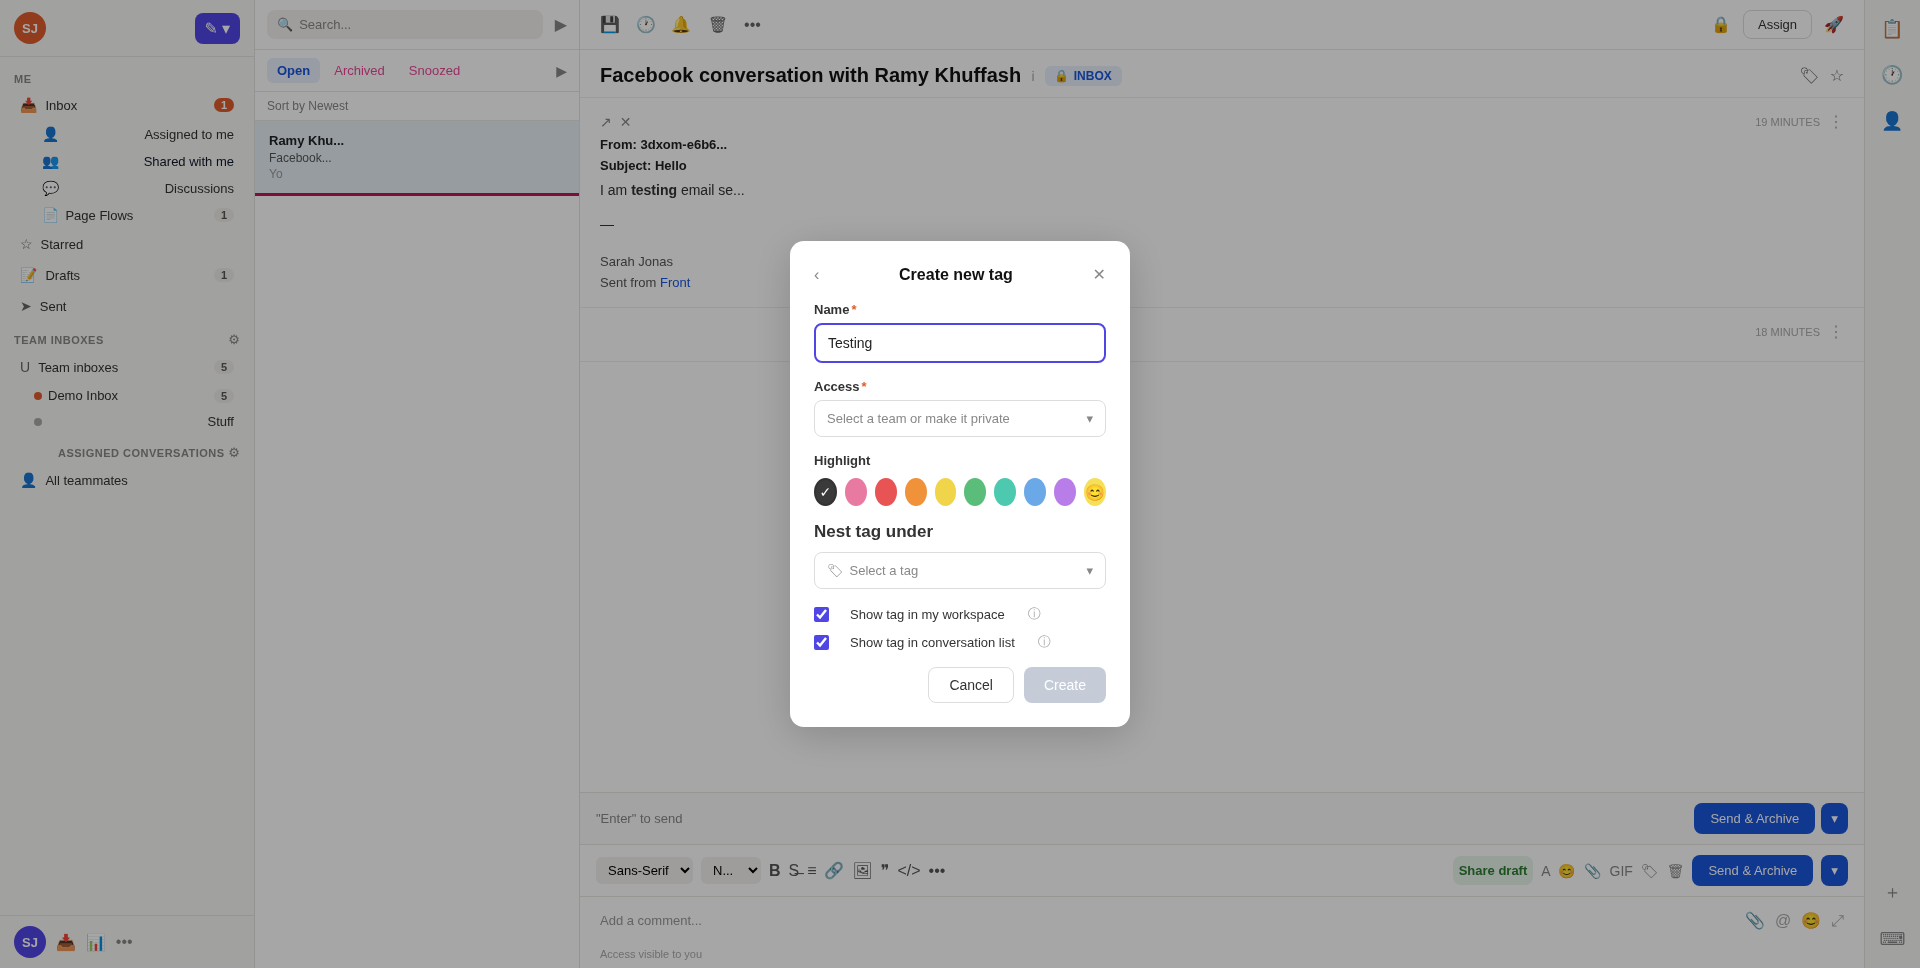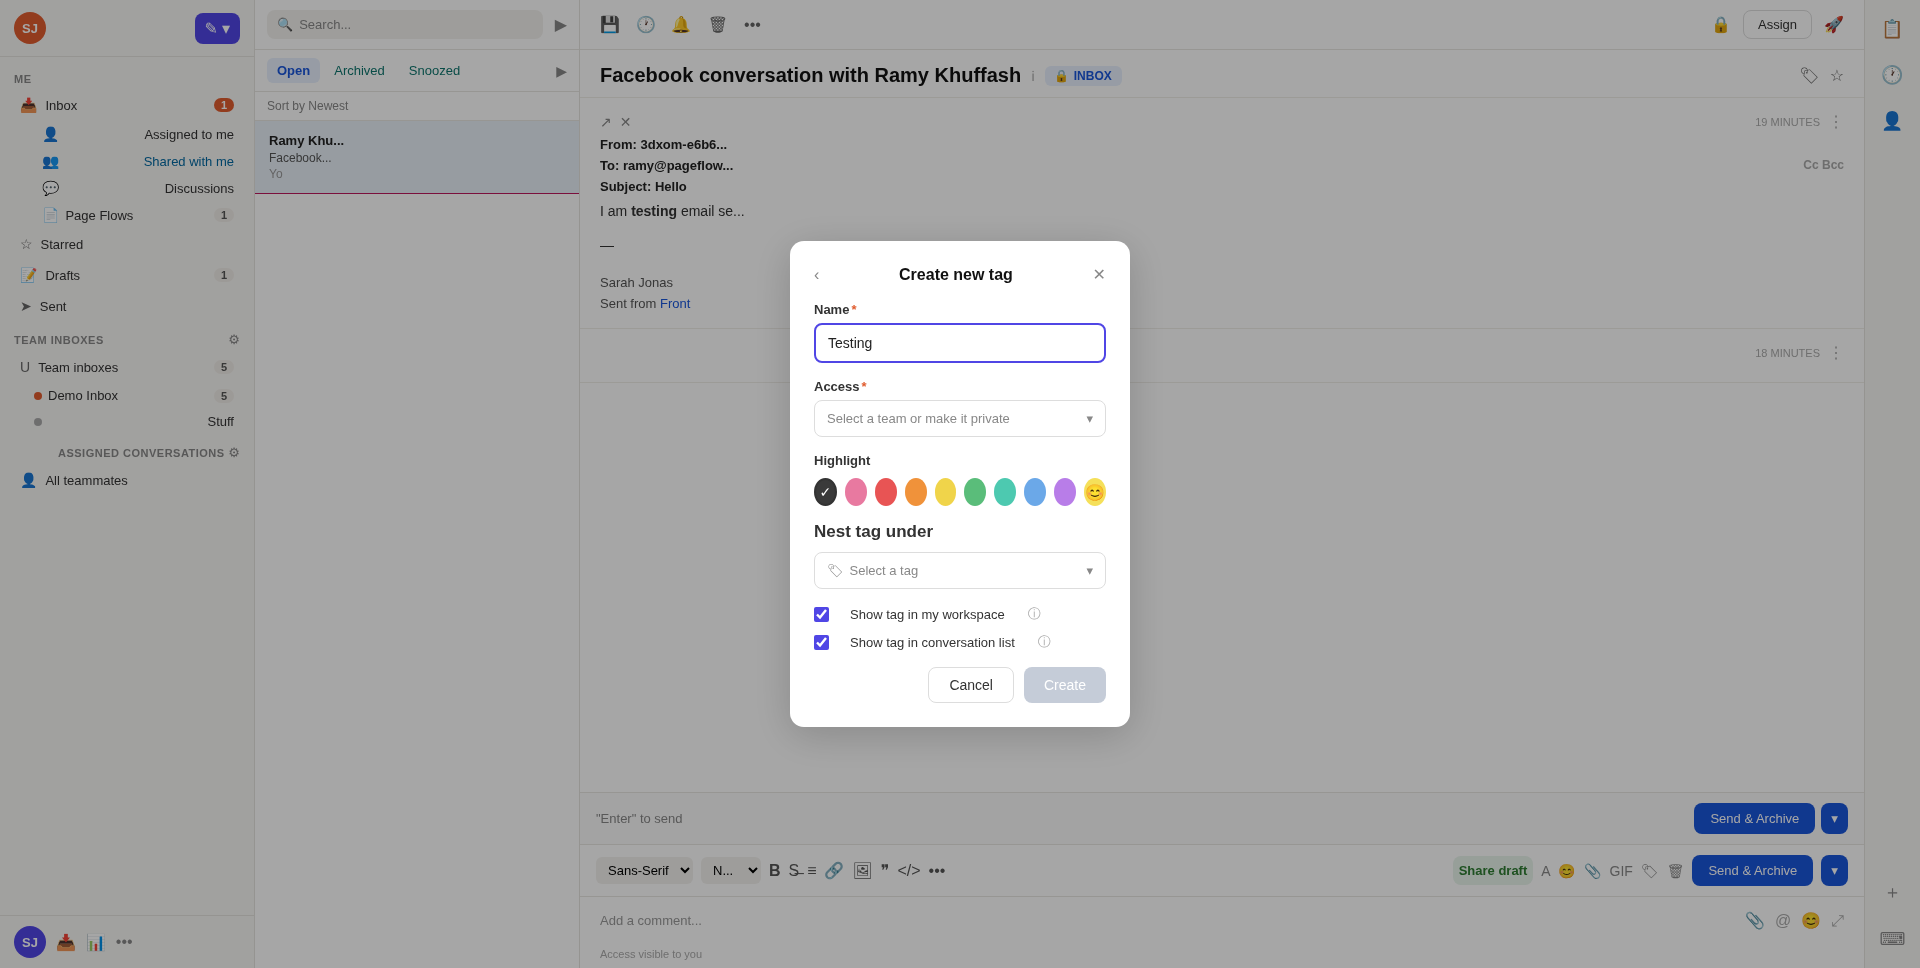--- a/index.html
+++ b/index.html
@@ -87,31 +87,31 @@
       background: #f3f2ef; border-radius: 8px; padding: 7px 10px;
       font-size: 13px; color: #888;
     }
     .conv-tabs {
       display: flex; align-items: center; gap: 4px;
       padding: 8px 12px;
       border-bottom: 1px solid #e8e6e2;
     }
     .conv-tab {
       padding: 5px 10px; border-radius: 6px; font-size: 13px;
-      cursor: pointer; color: #0f766e;
+      cursor: pointer; color: #ec4899;
     }
     .conv-tab.active { background: #e8f0fe; color: #1a56db; font-weight: 600; }
     .sort-row {
       display: flex; align-items: center; justify-content: space-between;
       padding: 7px 12px; border-bottom: 1px solid #e8e6e2;
       font-size: 12px; color: #888;
     }
     .conv-item {
       padding: 12px 14px;
-      border-bottom: 1px solid #be185d;
+      border-bottom: 3px solid #be185d;
       cursor: pointer;
       background: #e8f0f8;
     }
     .conv-item-top { display: flex; justify-content: space-between; align-items: center; margin-bottom: 3px; }
     .conv-name { font-size: 13px; font-weight: 600; color: #222; }
     .conv-subject { font-size: 12px; color: #555; margin-bottom: 2px; }
     .conv-preview { font-size: 12px; color: #999; }
 
     
     .email-detail {
@@ -305,21 +305,21 @@
       <span class="sidebar-badge active">1</span>
     </div>
 
     <div class="inbox-group">
       <div class="inbox-item">
         <span class="sidebar-item-icon">👤</span>
         <span style="margin-left:6px;font-size:13px;color:#333;">Assigned to me</span>
       </div>
       <div class="inbox-item">
         <span class="sidebar-item-icon">👥</span>
-        <span style="font-size:13px;color:#0369a1;">Shared with me</span>
+        <span style="font-size:13px;color:#0f172a;">Shared with me</span>
       </div>
       <div class="inbox-item">
         <span class="sidebar-item-icon">💬</span>
         <span style="margin-left:6px;font-size:13px;color:#333;">Discussions</span>
       </div>
       <div class="inbox-item">
         <span class="sidebar-item-icon">📄</span>
         <span style="margin-left:6px;font-size:13px;color:#333;">Page Flows</span>
         <span class="sidebar-badge" style="margin-left:auto;">1</span>
       </div>
@@ -452,24 +452,20 @@
           <span style="font-size:14px;color:#888;cursor:pointer;">↗</span>
           <span style="font-size:14px;color:#888;cursor:pointer;">✕</span>
         </div>
         <div style="display:flex;align-items:center;gap:8px;">
           <span class="msg-time">19 MINUTES</span>
           <span style="color:#aaa;cursor:pointer;">⋮</span>
         </div>
       </div>
       <div class="email-meta">
         <span>From:</span> <span style="font-weight:600;">3dxom-e6b6...</span>
-      </div>
-      <div class="email-meta">
-        <span>To:</span> <span style="font-weight:600;">ramy@pageflow...</span>
-        <span style="color:#aaa;font-size:12px;margin-left:auto;float:right;">Cc Bcc</span>
       </div>
       <div class="email-meta">
         <span>Subject:</span> <span style="font-weight:600;">Hello</span>
       </div>
       <div class="email-body">
         <span>I am </span><strong>testing</strong><span> email se...</span>
         <div style="margin-top:12px;">—</div>
         <div class="email-sig">
           <div>Sarah Jonas</div>
           <div>

